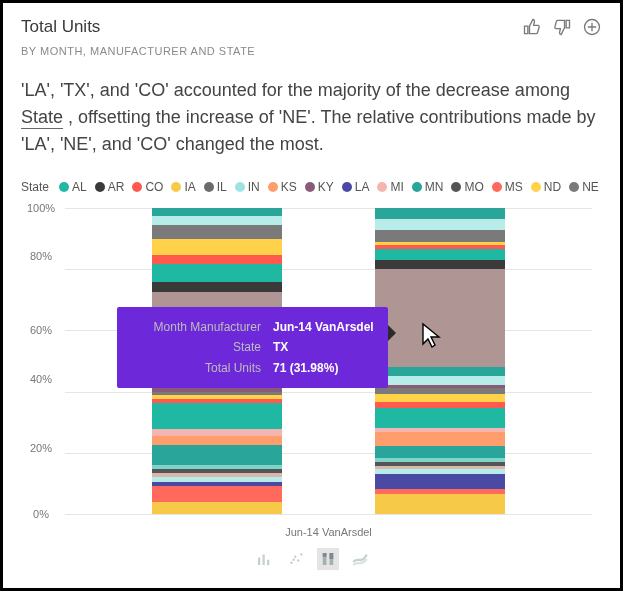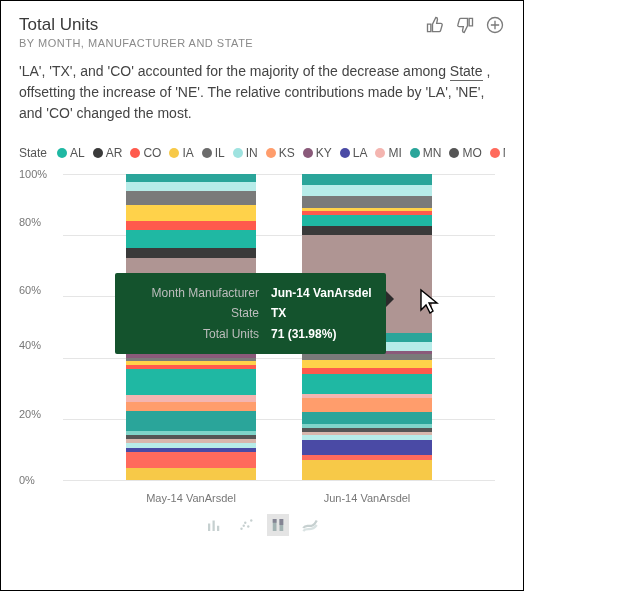--- a/index.html
+++ b/index.html
@@ -1,39 +1,39 @@
 <!DOCTYPE html>
 <html><head>
 <meta charset="utf-8">
 <style>
   * { box-sizing: border-box; margin: 0; padding: 0; }
   body { font-family: "Segoe UI", Arial, sans-serif; font-size: 13px; color: #333; background: #fff; }
-  .container { width: 524px; height: 591px; border: 1px solid #000000; position: relative; padding: 14px 18px 8px 18px; }
+  .container { width: 623px; height: 591px; border: 3px solid #000000; position: relative; padding: 14px 18px 8px 18px; }
   .header-row { display: flex; justify-content: space-between; align-items: flex-start; }
   .titles { }
   .title { font-size: 17px; color: #3a3a3a; font-weight: 400; }
-  .subtitle { font-size: 11px; color: #8a8a8a; letter-spacing: 0.5px; margin-top: 2px; }
+  .subtitle { font-size: 11px; color: #8a8a8a; letter-spacing: 0.5px; margin-top: 8px; }
   .header-icons { display: flex; gap: 10px; color: #7a7a7a; }
   .hicon { width: 20px; height: 20px; cursor: pointer; }
-  .narrative { margin-top: 12px; font-size: 14px; color: #444; line-height: 1.5; }
+  .narrative { margin-top: 20px; font-size: 18px; color: #444; line-height: 1.5; }
   .narrative .link { border-bottom: 1px solid #666; cursor: pointer; padding-bottom:1px; }
   .legend { margin-top: 22px; display: flex; align-items: center; gap: 8px; font-size: 12px; color: #555; flex-wrap: nowrap; overflow: hidden; }
   .legend-label { color: #555; margin-right: 2px; }
   .legitem { display: flex; align-items: center; gap: 3px; white-space: nowrap; }
   .swatch { width: 10px; height: 10px; border-radius: 50%; display: inline-block; }
   .chart-area { position: relative; margin-top: 8px; height: 340px; width: 100%; }
   .plot { position: absolute; left: 44px; right: 10px; top: 6px; bottom: 28px; }
   .gridline { position: absolute; left: 0; right: 0; height: 1px; background: #e5e5e5; }
-  .ylab { position: absolute; left: 0; width: 40px; text-align: left; font-size: 11px; color: #777; transform: translateY(-50%); }
+  .ylab { position: absolute; left: 0; width: 40px; text-align: center; font-size: 11px; color: #777; transform: translateY(-50%); }
   .bars-row { position: absolute; left: 0; right: 0; top: 0; bottom: 0; display: flex; justify-content: space-around; align-items: flex-end; padding: 0 40px; }
   .bar { width: 130px; height: 100%; display: flex; flex-direction: column-reverse; border: none; }
   .seg { width: 100%; }
   .xlabels { position: absolute; left: 44px; right: 10px; bottom: 4px; display: flex; justify-content: space-around; font-size: 11px; color: #777; padding: 0 40px; }
   .xlabels span { width: 130px; text-align: center; }
-  .tooltip { position: absolute; background: #14532d; color: #ddd; font-size: 12px; padding: 10px 14px; border-radius: 2px; line-height: 1.7; z-index: 20; }
+  .tooltip { position: absolute; background: #6d28d9; color: #ddd; font-size: 12px; padding: 10px 14px; border-radius: 2px; line-height: 1.7; z-index: 20; }
   .tooltip::after { content:""; position:absolute; right:-8px; top:18px; width:0;height:0; border-top:8px solid transparent; border-bottom:8px solid transparent; border-left:8px solid #2b2b2b; }
   .tooltip .ttrow { display:flex; gap:12px; }
   .tooltip .ttkey { color:#bdbdbd; text-align:right; min-width:130px; }
   .tooltip .ttval { color:#fff; font-weight:600; }
   .cursor { position:absolute; z-index:25; }
   .viewbar { display:flex; justify-content:center; gap:10px; margin-top:6px; }
   .vicon { width:22px; height:22px; padding:2px; cursor:pointer; opacity:0.55; }
   .vicon.active { background:#e2e2e2; opacity:0.9; }
   svg { display:block; }
 </style>
@@ -119,21 +119,21 @@
           <span>NE</span>
         </span></span>
 
   </div>
 
   <div class="chart-area">
     <div id="ylabels">
         <div class="ylab" style="top: 312px;">0%</div>
         <div class="ylab" style="top: 246px;">20%</div>
         <div class="ylab" style="top: 177px;">40%</div>
-        <div class="ylab" style="top: 122px;">60%</div>
+        <div class="ylab" style="top: 128px;">60%</div>
         <div class="ylab" style="top: 54px;">80%</div>
         <div class="ylab" style="top: 6px;">100%</div>
       </div>
     <div class="plot">
       <div id="gridlines">
           <div class="gridline" style="top: 306px;"></div>
           <div class="gridline" style="top: 244.8px;"></div>
           <div class="gridline" style="top: 183.6px;"></div>
           <div class="gridline" style="top: 122.4px;"></div>
           <div class="gridline" style="top: 61.2px;"></div>
@@ -190,21 +190,20 @@
             <div class="seg" style="height: 3.5007%; background: rgb(31, 184, 163);"></div>
             <div class="seg" style="height: 1.5003%; background: rgb(255, 90, 77);"></div>
             <div class="seg" style="height: 1.0002%; background: rgb(255, 210, 74);"></div>
             <div class="seg" style="height: 4.0008%; background: rgb(122, 122, 122);"></div>
             <div class="seg" style="height: 3.5007%; background: rgb(183, 236, 233);"></div>
             <div class="seg" style="height: 3.5007%; background: rgb(42, 165, 154);"></div>
           </div>
         </div>
     </div>
     <div class="xlabels" id="xlabels">
-        <span>May-14 VanArsdel</span>
         <span>Jun-14 VanArsdel</span>
       </div>
 
     <div class="tooltip" style="left:96px; top:105px;">
       <div class="ttrow">
           <span class="ttkey">Month Manufacturer</span>
           <span class="ttval">Jun-14 VanArsdel</span>
         </div>
       <div class="ttrow">
           <span class="ttkey">State</span>

